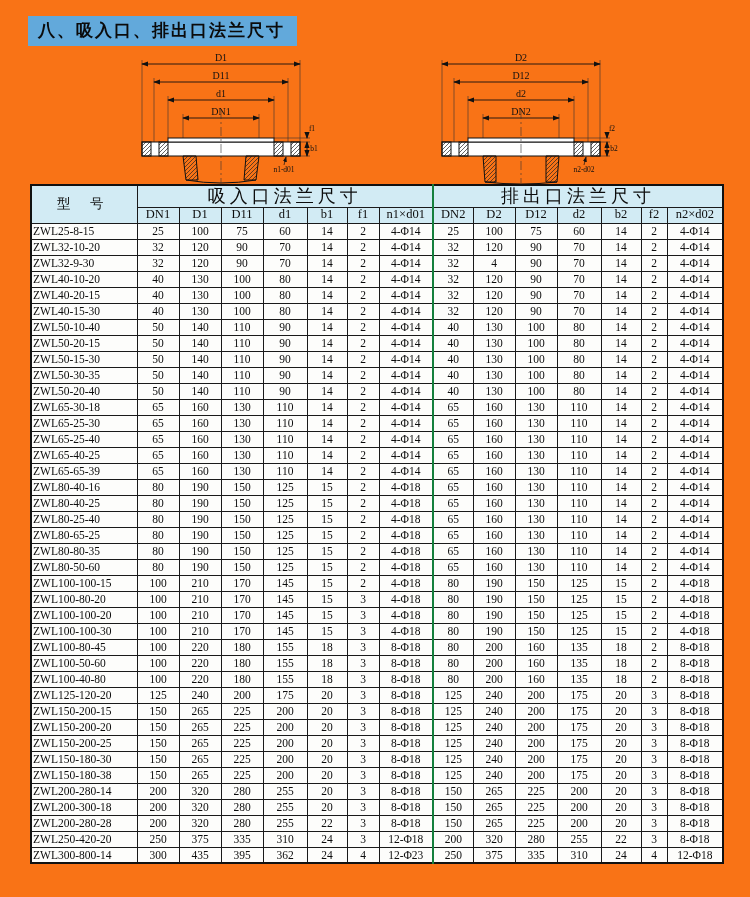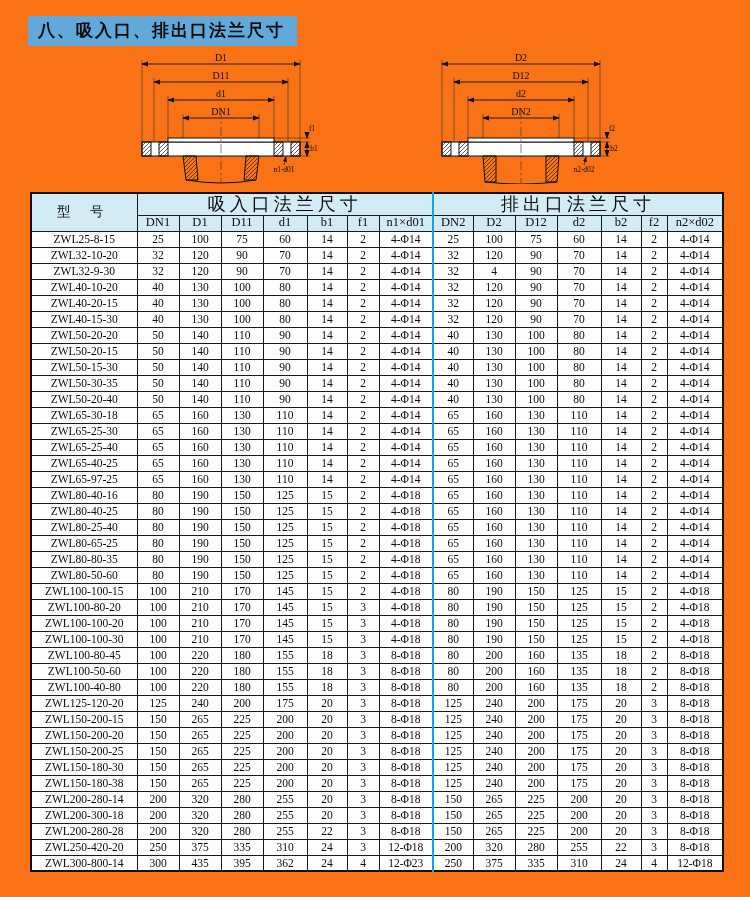--- a/index.html
+++ b/index.html
@@ -37,21 +37,21 @@
   }
   .diagram-left  { left: 126px; }
   .diagram-right { left: 426px; }
   .diagram svg { width: 100%; height: 100%; }
   .dim-label { font-family: "Liberation Serif", "DejaVu Serif", serif; font-size: 10px; fill: #111; }
   .dim-label-small { font-family: "Liberation Serif", "DejaVu Serif", serif; font-size: 7.5px; fill: #111; }
   
   .flange-table {
     position: absolute;
     left: 30px;
-    top: 192px;
+    top: 184px;
     width: 692px;
     border-collapse: collapse;
     table-layout: fixed;
     font-size: 11.5px;
     color: #0c0c0c;
   }
   .flange-table th, .flange-table td {
     border: 1px solid #1a1a1a;
     text-align: center;
     vertical-align: middle;
@@ -70,24 +70,24 @@
     font-size: 18px;
     letter-spacing: 4px;
     height: 22px;
   }
   .flange-table thead th.model-header {
     font-size: 13.5px;
     letter-spacing: 8px;
   }
   .flange-table tbody td { background: #fdfdfb; }
   .flange-table tbody td.model {
-    text-align: center;
+    text-align: left;
     font-size: 11.5px;
   }
-  .flange-table .sect-div { border-left: 2px solid #0ea5e9; }
+  .flange-table .sect-div { border-left: 2px solid #15803d; }
   .flange-table { border: 2px solid #111; }
 </style>
 </head>
 <body>
 
 <div class="page">
 
   <div class="title-bar">八、吸入口、排出口法兰尺寸</div>
 
   <div class="diagram diagram-left">
@@ -346,21 +346,21 @@
           <td>4-Φ14</td>
           <td class="sect-div">32</td>
           <td>120</td>
           <td>90</td>
           <td>70</td>
           <td>14</td>
           <td>2</td>
           <td>4-Φ14</td>
         </tr>
         <tr>
-          <td class="model">ZWL50-20-20</td>
+          <td class="model">ZWL50-10-40</td>
           <td>50</td>
           <td>140</td>
           <td>110</td>
           <td>90</td>
           <td>14</td>
           <td>2</td>
           <td>4-Φ14</td>
           <td class="sect-div">40</td>
           <td>130</td>
           <td>100</td>
@@ -499,21 +499,21 @@
           <td>4-Φ14</td>
           <td class="sect-div">65</td>
           <td>160</td>
           <td>130</td>
           <td>110</td>
           <td>14</td>
           <td>2</td>
           <td>4-Φ14</td>
         </tr>
         <tr>
-          <td class="model">ZWL65-97-25</td>
+          <td class="model">ZWL65-65-39</td>
           <td>65</td>
           <td>160</td>
           <td>130</td>
           <td>110</td>
           <td>14</td>
           <td>2</td>
           <td>4-Φ14</td>
           <td class="sect-div">65</td>
           <td>160</td>
           <td>130</td>

